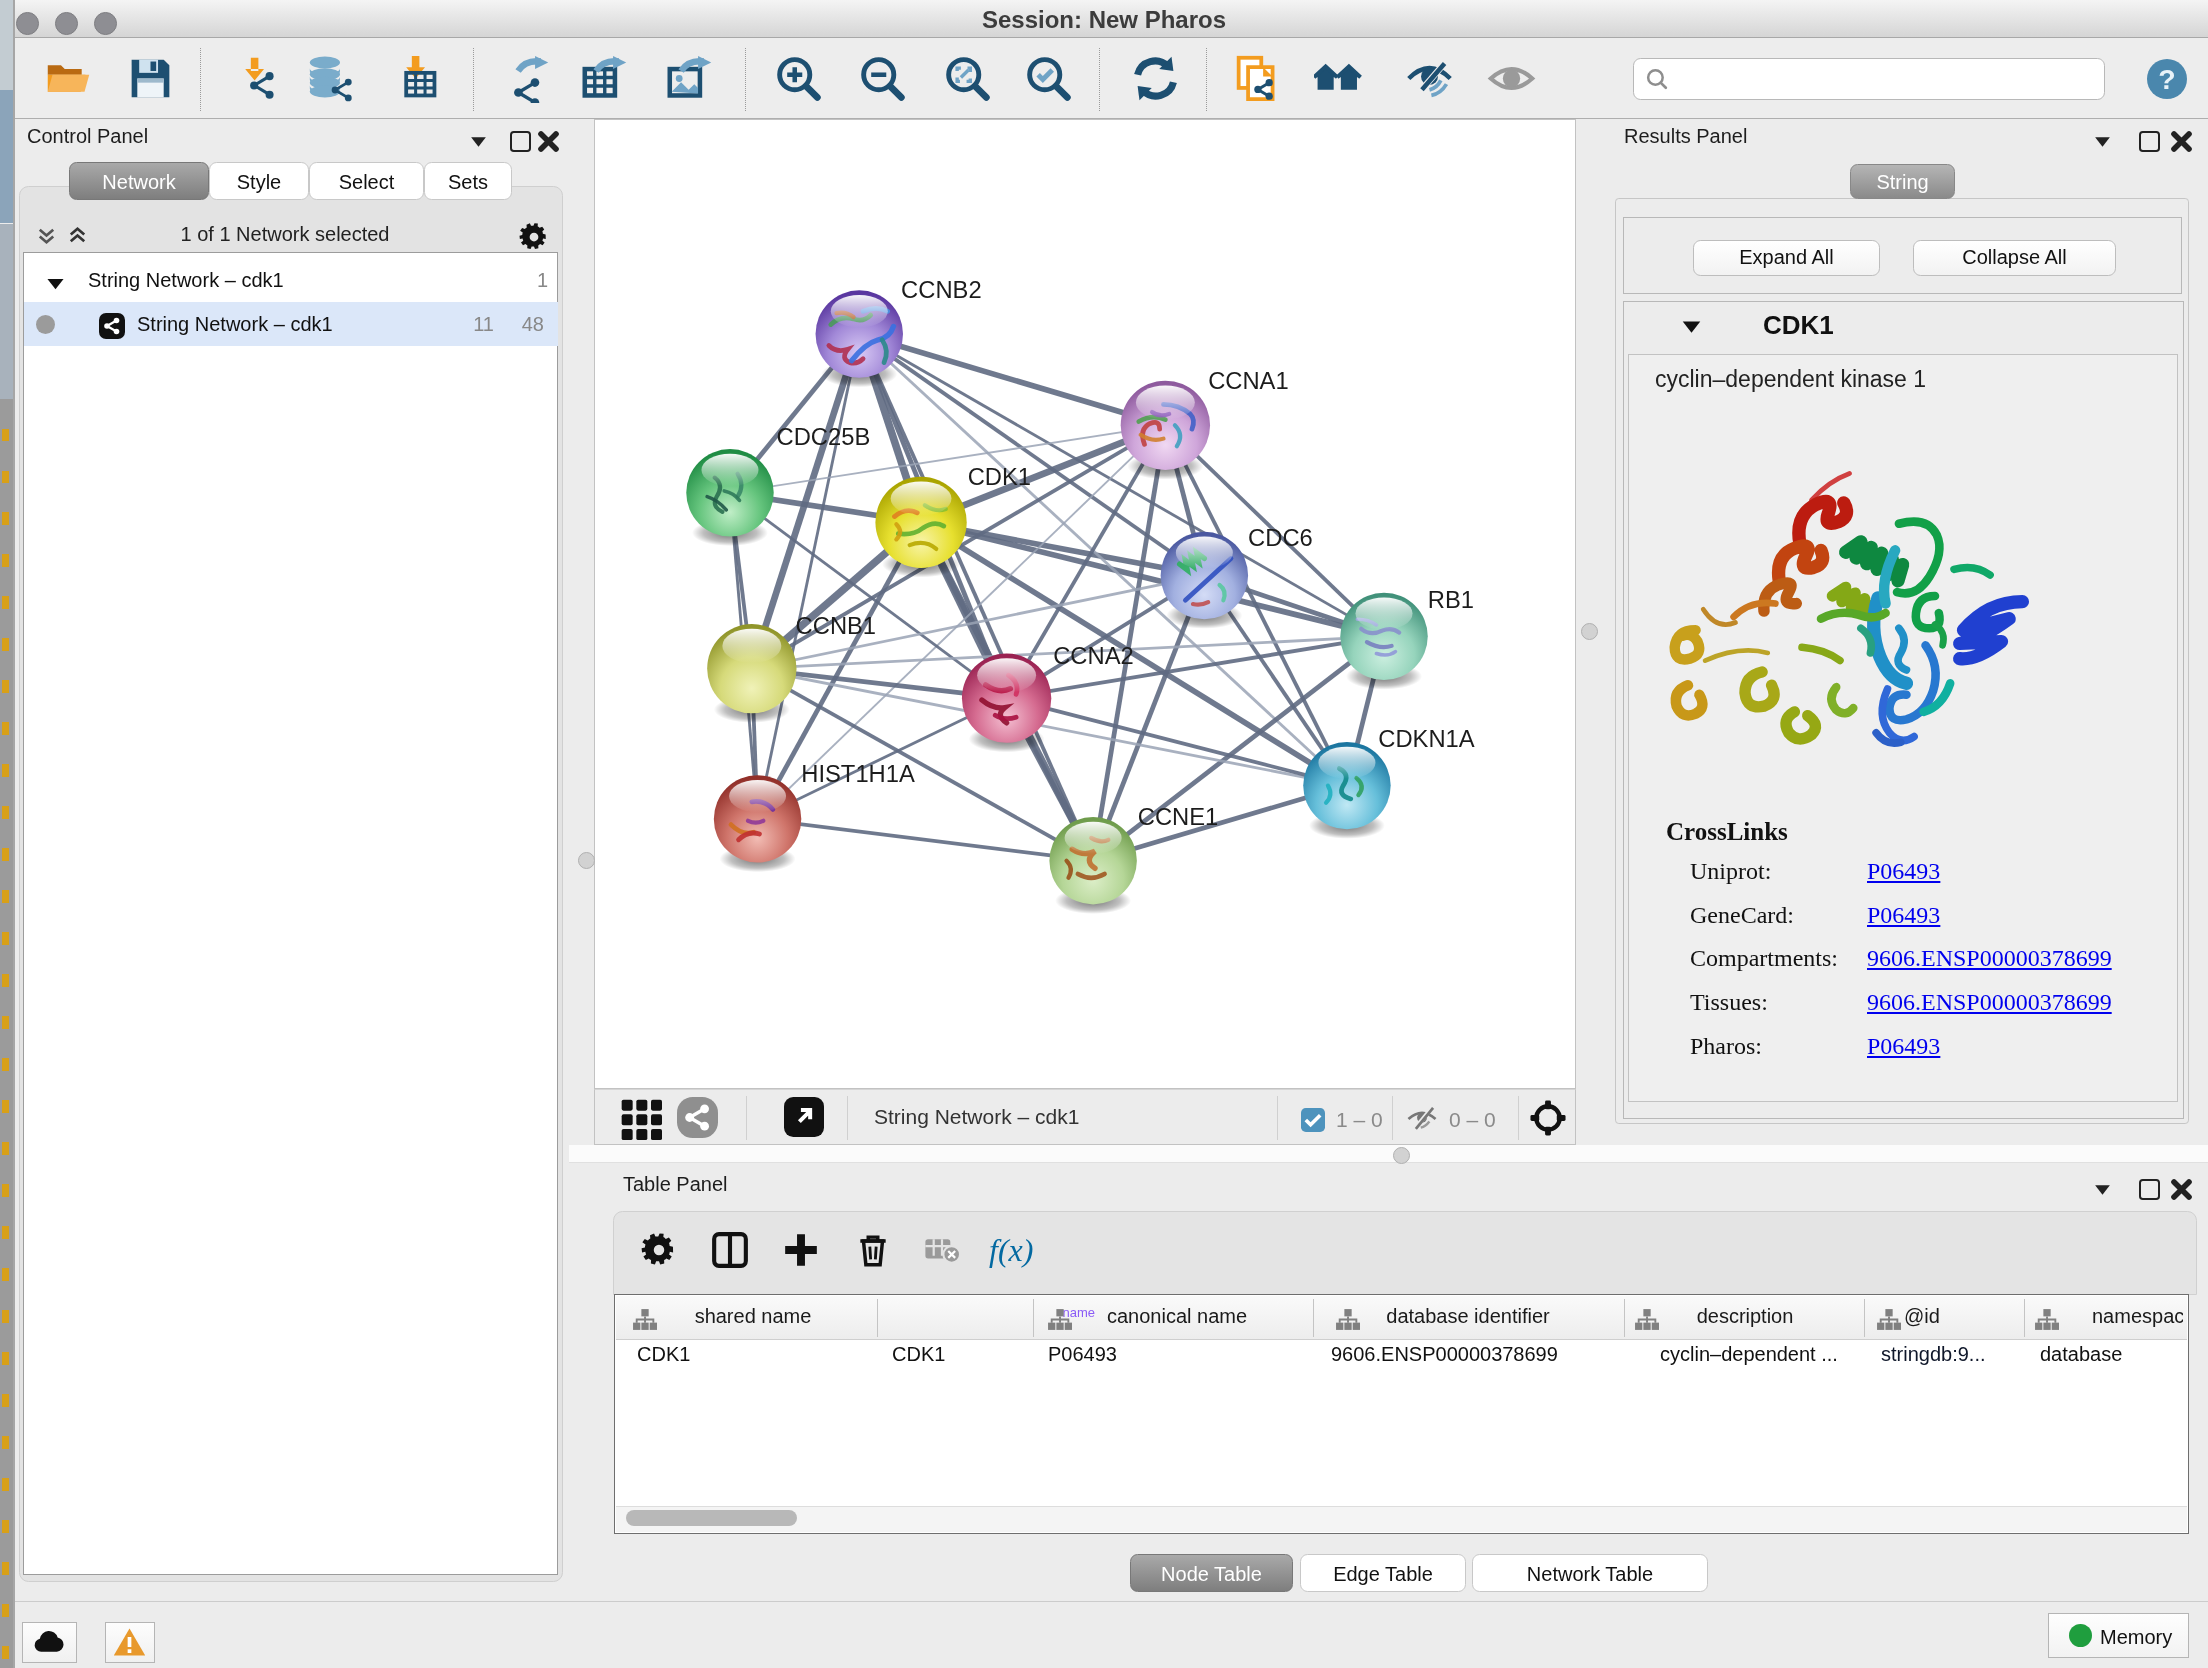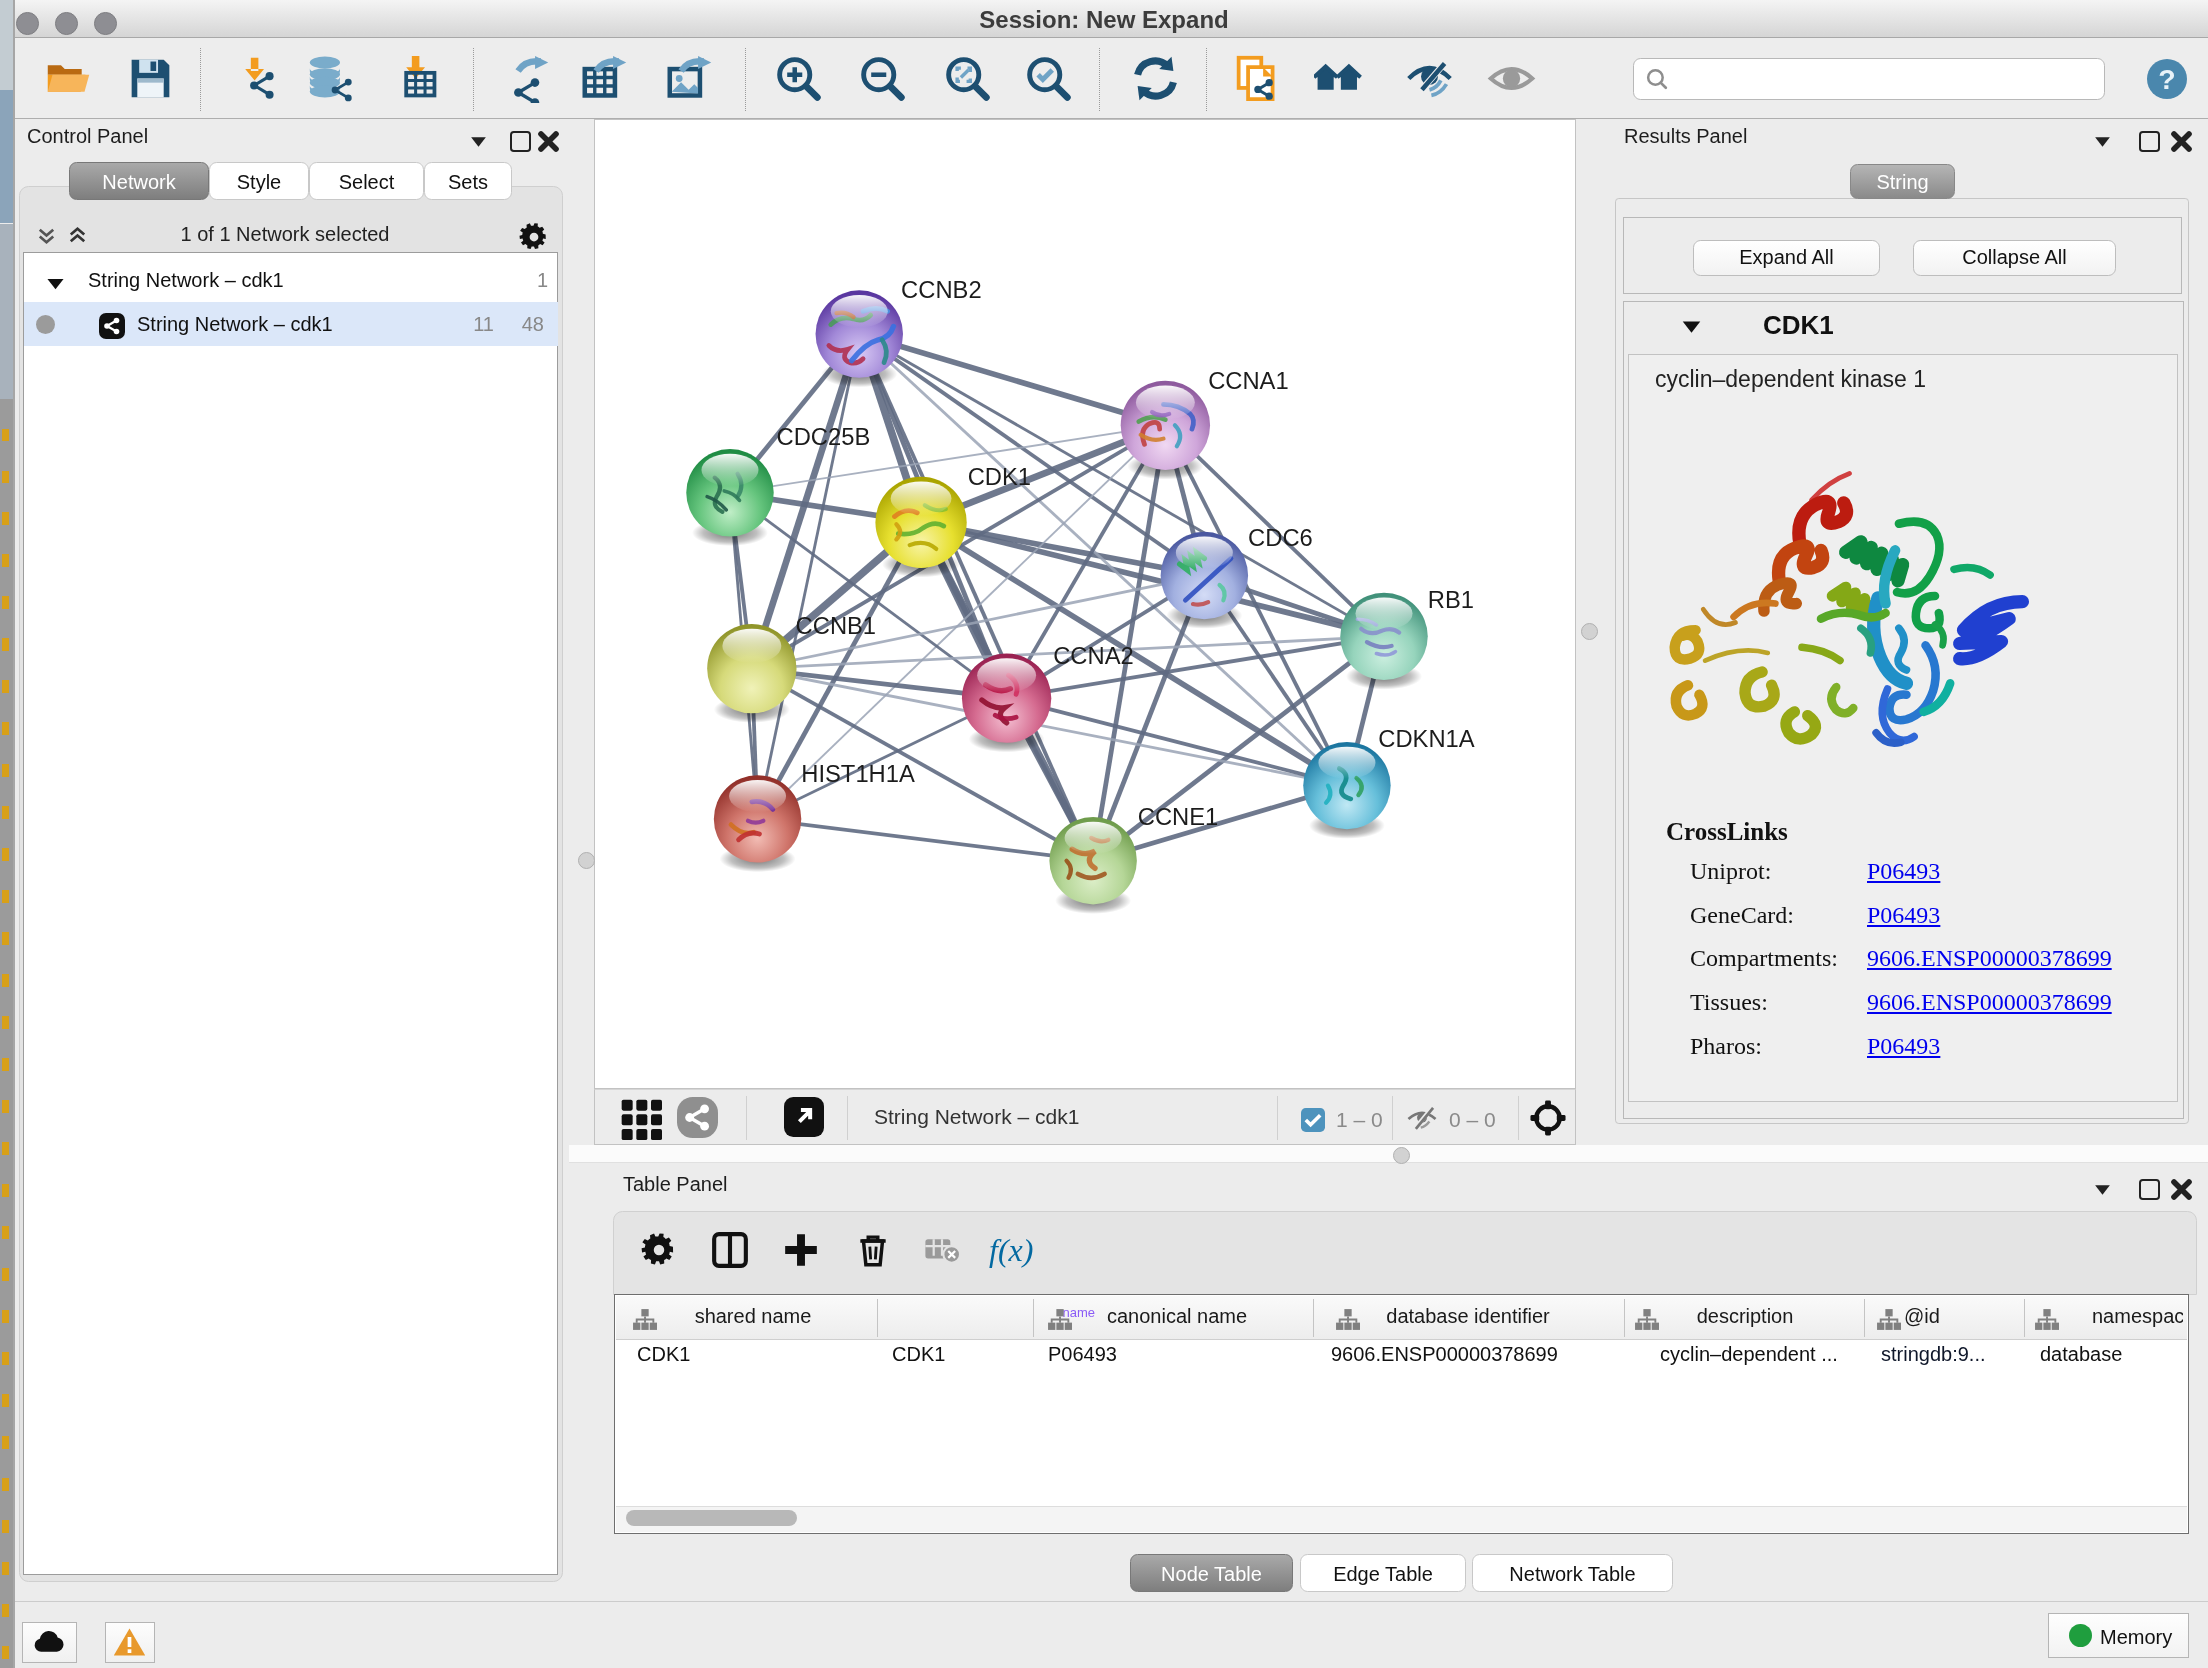--- a/index.html
+++ b/index.html
@@ -7,21 +7,21 @@
 .tab{position:absolute;height:38px;line-height:38px;text-align:center;font-size:20px;color:#111;background:#fff;border:1px solid #c8c8c8;border-radius:7.6px;box-sizing:border-box}
 .tab.sel{background:linear-gradient(#a9a9a9,#7e7e7e);color:#fff;border-color:#787878}
 .btn{position:absolute;background:linear-gradient(#ffffff,#f2f2f2);border:1px solid #bdbdbd;border-radius:7.6px;text-align:center;font-size:20px;color:#111}
 .sep-v{position:absolute;width:0;border-left:1.9px solid #d0d0d0}
 
 </style></head><body>
 <div class="abs" style="left:0;top:0;width:2208px;height:38px;background:linear-gradient(#f4f4f4,#d5d5d5);border-bottom:1px solid #a8a8a8;box-sizing:border-box"></div>
 <div class="abs" style="left:16px;top:12.4px;width:23px;height:23px;border-radius:11.4px;background:#8e8e93;border:1px solid #7e7e82;box-sizing:border-box"></div>
 <div class="abs" style="left:55px;top:12.4px;width:23px;height:23px;border-radius:11.4px;background:#8e8e93;border:1px solid #7e7e82;box-sizing:border-box"></div>
 <div class="abs" style="left:94px;top:12.4px;width:23px;height:23px;border-radius:11.4px;background:#8e8e93;border:1px solid #7e7e82;box-sizing:border-box"></div>
-<div class="abs" style="left:0;top:5.7px;width:2208px;text-align:center;font-size:24px;font-weight:600;color:#3c3c3c">Session: New Expand</div>
+<div class="abs" style="left:0;top:5.7px;width:2208px;text-align:center;font-size:24px;font-weight:600;color:#3c3c3c">Session: New Pharos</div>
 <div class="abs" style="left:0;top:38px;width:2208px;height:81px;background:#ededed;border-bottom:1px solid #aeaeae;box-sizing:border-box"></div>
 <svg style="position:absolute;left:44px;top:54px" width="49" height="49" viewBox="0 0 26 26">
     <path d="M2,6 h7 l2,2 h9 v3 H2 z" fill="#b96a12"></path>
     <path d="M2,11 h20 l-2.5,9 H2 z" fill="#f39c1f"></path>
     <path d="M2,20 l2.5-9 H24 l-2.5,9 z" fill="#f7b55a"></path>
   </svg>
 <svg style="position:absolute;left:126px;top:54px" width="49" height="49" viewBox="0 0 26 26">
     <path d="M3,3 h17 l3,3 v17 H3 z" fill="#1d4f71"></path>
     <rect x="7" y="3" width="10" height="7" fill="#cfe2ef"></rect>
     <rect x="13" y="4" width="3" height="5" fill="#1d4f71"></rect>
@@ -668,21 +668,21 @@
 <div class="abs" style="left:892px;top:1343px;font-size:20px;color:#111">CDK1</div>
 <div class="abs" style="left:1048px;top:1343px;font-size:20px;color:#111">P06493</div>
 <div class="abs" style="left:1331px;top:1343px;font-size:20px;color:#111">9606.ENSP00000378699</div>
 <div class="abs" style="left:1660px;top:1343px;font-size:20px;color:#111">cyclin–dependent ...</div>
 <div class="abs" style="left:1881px;top:1343px;font-size:20px;color:#0f172a">stringdb:9...</div>
 <div class="abs" style="left:2040px;top:1343px;font-size:20px;color:#111">database</div>
 <div class="abs" style="left:616px;top:1506px;width:1571px;height:25px;background:#f4f4f4;border-top:1px solid #ddd"></div>
 <div class="abs" style="left:626px;top:1510px;width:171px;height:16px;border-radius:8.6px;background:#b8b8b8"></div>
 <div class="tab sel" style="left:1130px;top:1554px;width:163px">Node Table</div>
 <div class="tab" style="left:1300px;top:1554px;width:166px">Edge Table</div>
-<div class="tab" style="left:1472px;top:1554px;width:201px">Network Table</div>
+<div class="tab" style="left:1472px;top:1554px;width:236px">Network Table</div>
 <div class="abs" style="left:0;top:1601px;width:2208px;height:68px;background:#ececec;border-top:1px solid #cccccc;box-sizing:border-box"></div>
 <div class="abs" style="left:22px;top:1622px;width:55px;height:41px;background:linear-gradient(#fdfdfd,#f0f0f0);border:1px solid #b5b5b5;box-sizing:border-box"></div>
 <svg class="abs" style="left:32px;top:1630px" width="34" height="25" viewBox="0 0 26 18">
     <path d="M7,16 a5,5 0 0 1 -1,-9.9 a7,7 0 0 1 13.6,-1 a5.5,5.5 0 0 1 -0.6,10.9 z" fill="#111"></path>
   </svg>
 <div class="abs" style="left:105px;top:1622px;width:50px;height:41px;background:linear-gradient(#fdfdfd,#f0f0f0);border:1px solid #b5b5b5;box-sizing:border-box"></div>
 <svg class="abs" style="left:112px;top:1627px" width="35" height="30" viewBox="0 0 24 21">
     <path d="M12,1 L23,20 H1 z" fill="#e8992c"></path>
     <rect x="10.7" y="7" width="2.6" height="7" fill="#fff"></rect>
     <rect x="10.7" y="15.6" width="2.6" height="2.6" fill="#fff"></rect>

